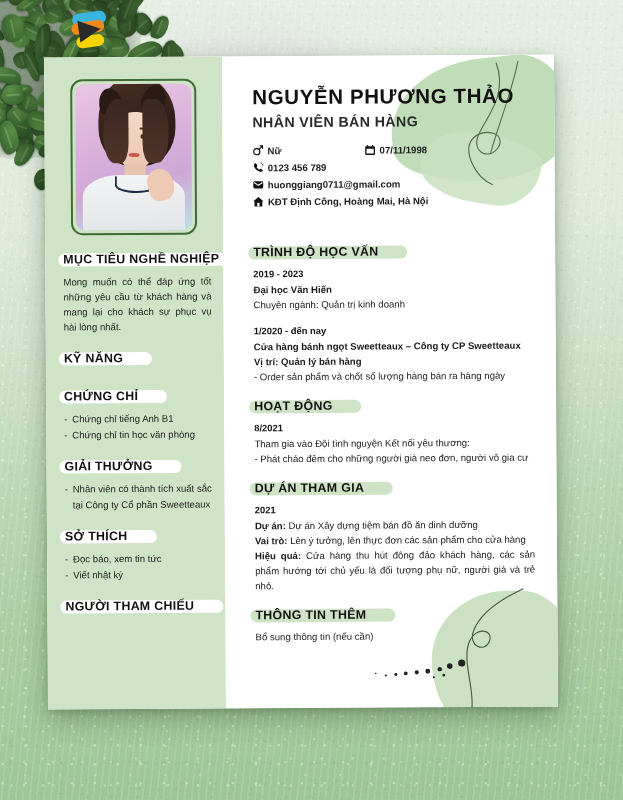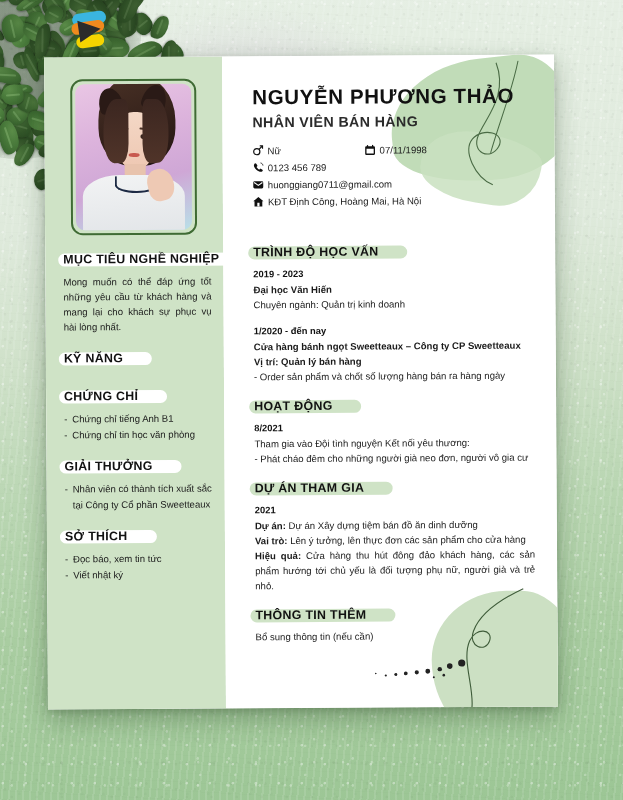--- a/index.html
+++ b/index.html
@@ -253,21 +253,21 @@
     color: #1b1b1b;
   }
   .crow .ico {
     width: 15px;
     flex: 0 0 15px;
     display: flex;
     align-items: center;
     justify-content: flex-start;
     color: #111;
   }
-  .crow .ctext { white-space: nowrap; }
+  .crow .ctext { white-space: nowrap; font-weight: bold; }
   .crow-split { display: flex; }
   .crow-split > .crow { margin-bottom: 6px; }
   .crow-split > .crow:first-child { width: 112px; flex: 0 0 112px; }
 
   .rcol-body { position: absolute; left: 30px; top: 186px; right: 22px; }
   .rsec { margin-bottom: 11px; }
   .rsec .meta {
     font-size: 9.4px;
     font-weight: bold;
     color: #111;
@@ -557,20 +557,26 @@
         </div>
 
         <div class="sec">
           <div class="sec-head">SỞ THÍCH</div>
           <ul class="bullets">
               <li>Đọc báo, xem tin tức</li>
               <li>Viết nhật ký</li>
             </ul>
         </div>
 
+        <div class="sec">
+          <div class="sec-head">NGƯỜI THAM CHIẾU</div>
+          
+          
+          
+        </div>
 
       </div>
     </div>
 
     <div class="col-right">
 
       <div class="deco-brush"></div>
       <div class="deco-brush2"></div>
       <div class="deco-line-tr">
         <svg width="120" height="150" viewBox="0 0 120 150" xmlns="http://www.w3.org/2000/svg">

